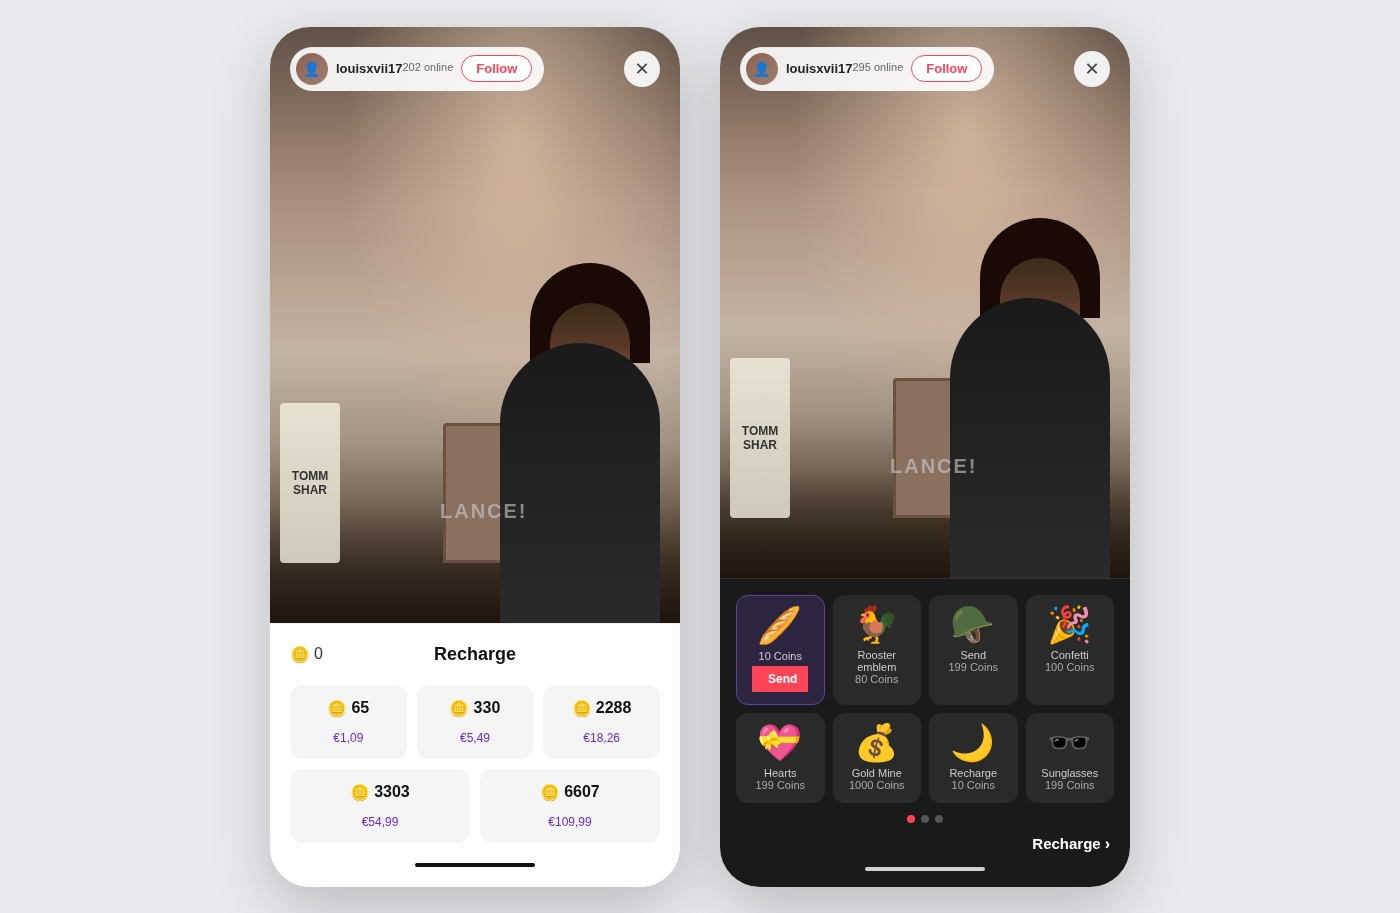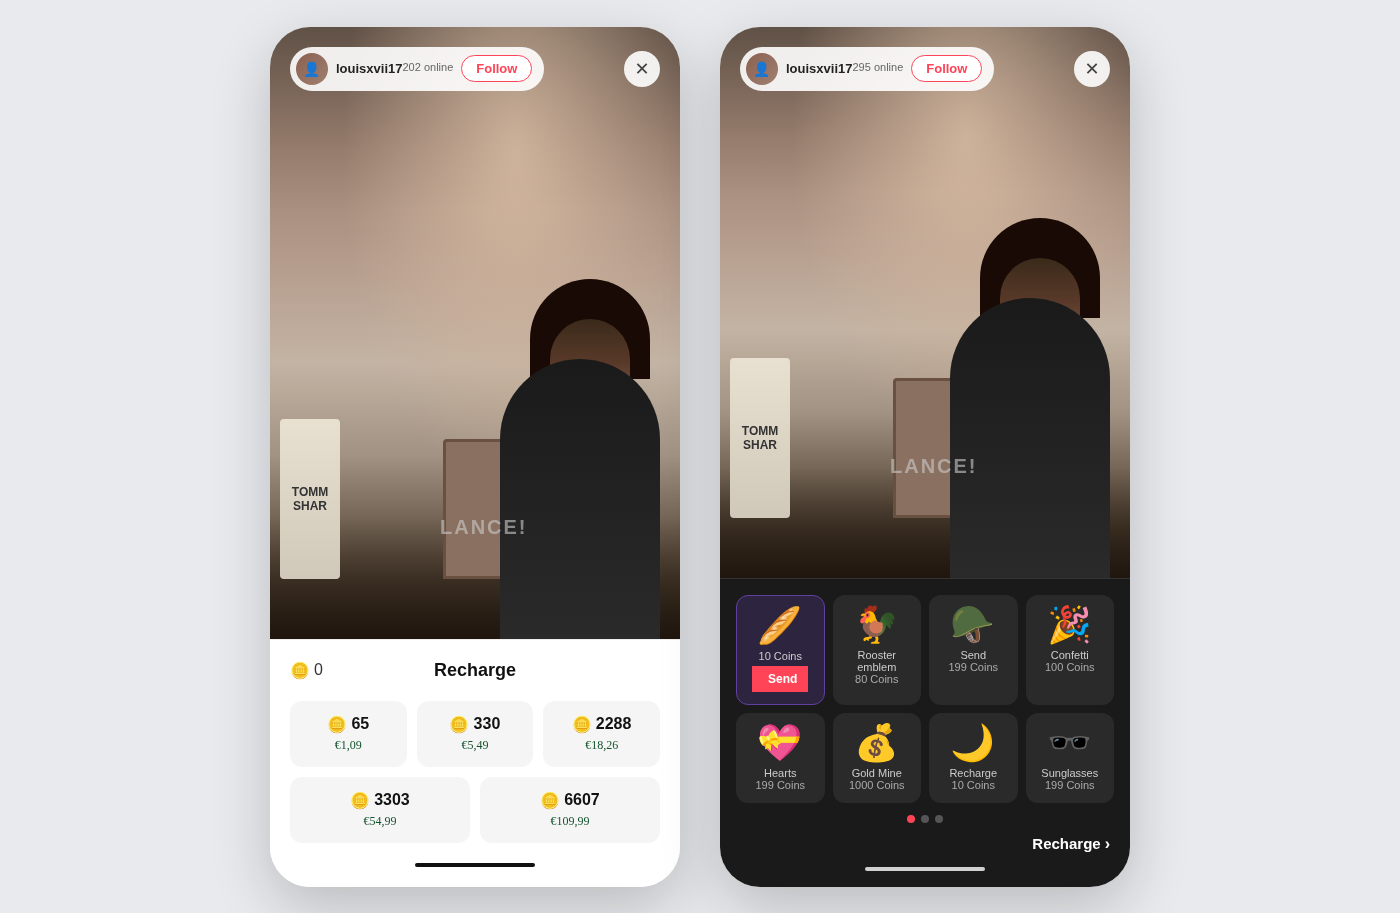--- a/index.html
+++ b/index.html
@@ -208,23 +208,22 @@
       font-size: 16px;
       font-weight: 700;
       color: #111;
       display: flex;
       align-items: center;
       justify-content: center;
       gap: 4px;
     }
     .coin-option .price {
       font-size: 12px;
-      color: #14532d;
-      margin-top: 4px;
-      font-family: Liberation Serif, serif;
+      color: #6d28d9;
+      margin-top: 13px;
     }
     .coin-emoji { font-size: 16px; }
     .bottom-bar {
       width: 120px;
       height: 4px;
       background: #111;
       border-radius: 2px;
       margin: 20px auto 0;
     }
 

